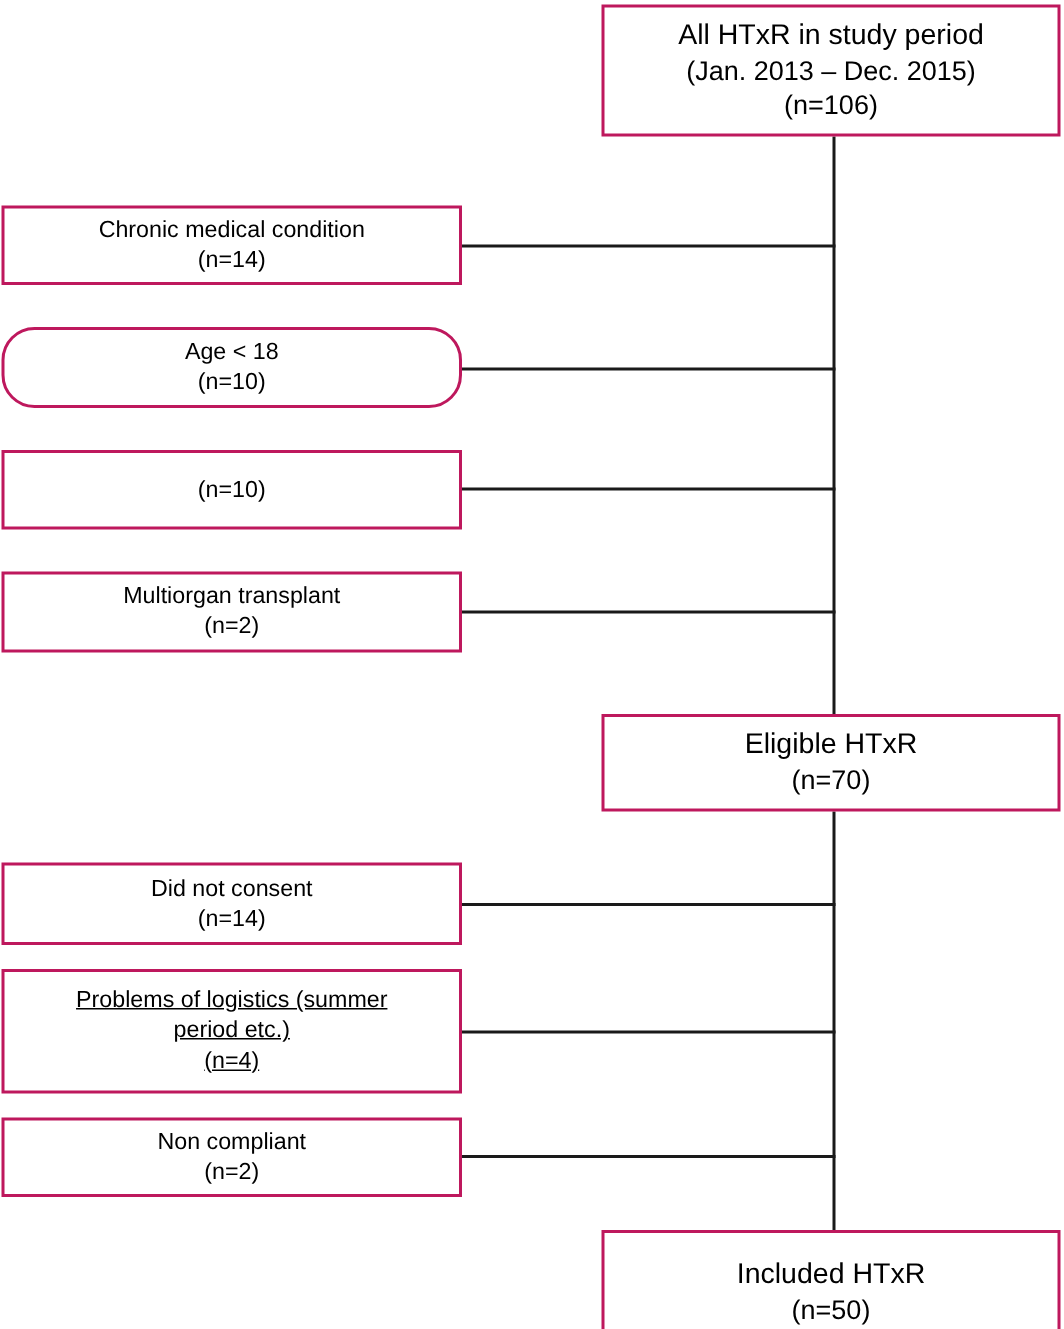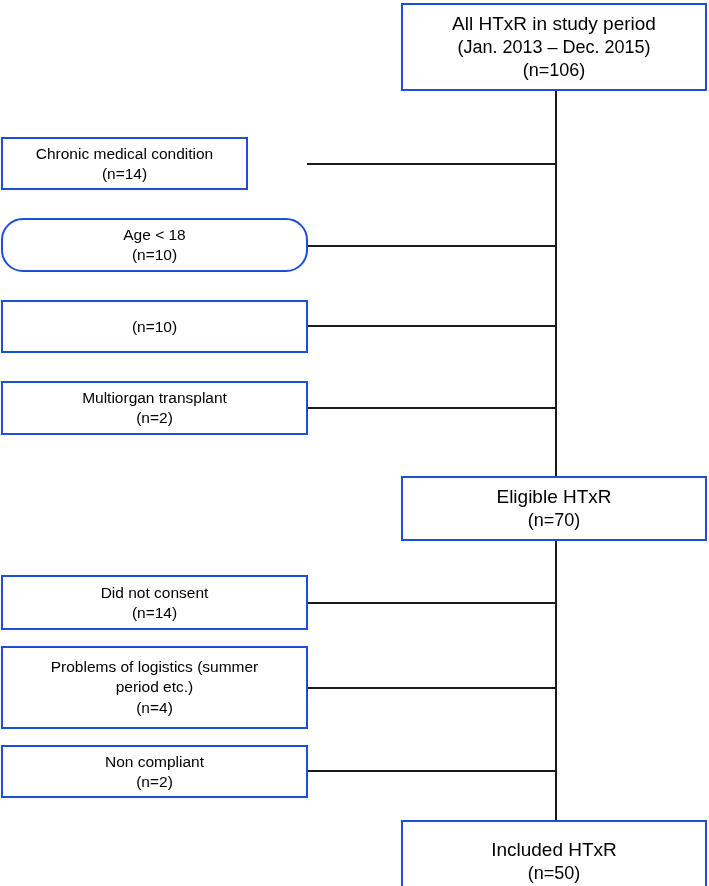--- a/index.html
+++ b/index.html
@@ -13,21 +13,21 @@
     width: 709px;
     height: 886px;
     background: #ffffff;
     font-family: "Liberation Sans", sans-serif;
     color: #000000;
     overflow: hidden;
   }
   .node-box {
     position: absolute;
     box-sizing: border-box;
-    border: 2px solid #1d4ed8;
+    border: 2px solid #be185d;
     background: #ffffff;
     display: flex;
     flex-direction: column;
     align-items: center;
     justify-content: center;
     text-align: center;
     line-height: 1.28;
     z-index: 3;
   }
   .node-line {
@@ -39,20 +39,21 @@
   }
   .main-node .node-line.sub {
     font-size: 18px;
   }
   .excl-node {
     font-size: 15.5px;
   }
   .excl-node.wide-text {
     font-size: 15.5px;
     line-height: 1.3;
+    text-decoration: underline;
   }
   .connector {
     position: absolute;
     background: #1a1a1a;
     z-index: 1;
   }
   .connector.v {
     width: 2px;
   }
   .connector.h {
@@ -86,21 +87,21 @@
   <div class="node-box main-node" style="left:401px; top:476px; width:306px; height:65px;">
     <span class="node-line">Eligible HTxR</span>
     <span class="node-line sub">(n=70)</span>
   </div>
 
   <div class="node-box main-node" style="left:401px; top:820px; width:306px; height:83px;">
     <span class="node-line">Included HTxR</span>
     <span class="node-line sub">(n=50)</span>
   </div>
 
-  <div class="node-box excl-node" style="left:1px; top:137px; width:247px; height:53px;">
+  <div class="node-box excl-node" style="left:1px; top:137px; width:307px; height:53px;">
     <span class="node-line">Chronic medical condition</span>
     <span class="node-line">(n=14)</span>
   </div>
 
   <div class="node-box excl-node" style="left:1px; top:218px; width:307px; height:54px;border-radius:22px;">
     <span class="node-line">Age &lt; 18</span>
     <span class="node-line">(n=10)</span>
   </div>
 
   <div class="node-box excl-node" style="left:1px; top:300px; width:307px; height:53px;">

